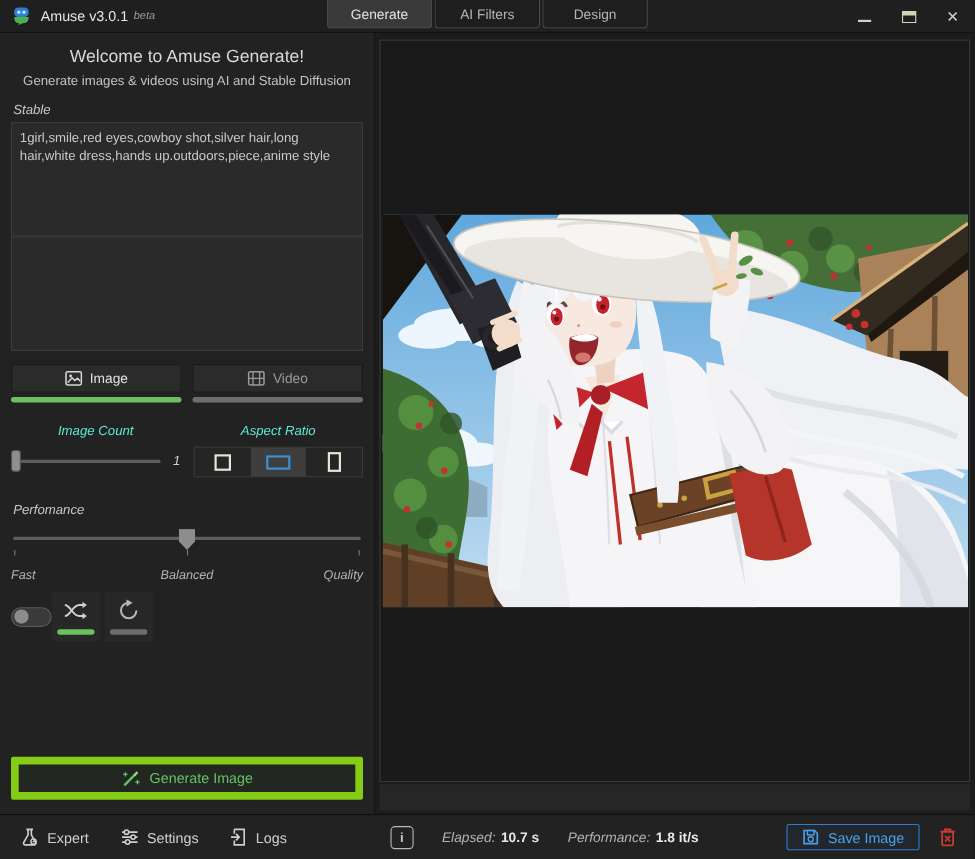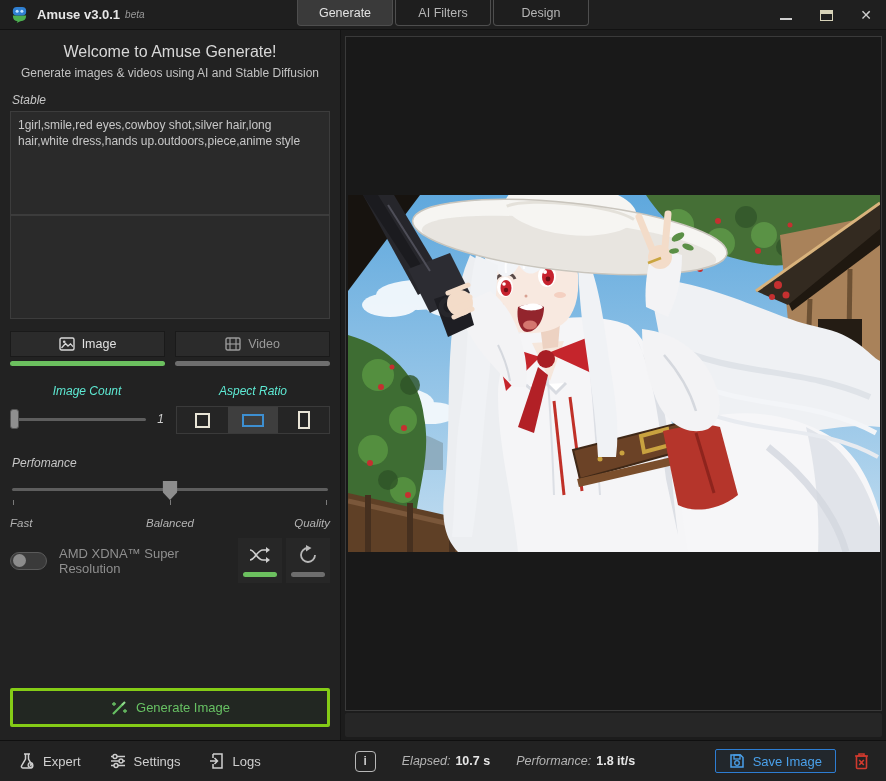--- a/index.html
+++ b/index.html
@@ -11,21 +11,21 @@
   }
   svg { display:block; }
 
   
   .titlebar {
     position:relative; height:30px; background:#1f1f1f;
     border-bottom:1px solid #121212;
     display:flex; align-items:center; padding-left:10px;
   }
   .logo { width:19px; height:19px; margin-right:8px; }
-  .app-title { font-size:13px; font-weight:bold; color:#e6e6e6; }
+  .app-title { font-size:13px; font-weight:normal; color:#e6e6e6; }
   .app-badge { font-size:10px; font-style:italic; color:#9a9a9a; margin-left:5px; }
   .tabs {
     position:absolute; left:50%; top:0; transform:translateX(-50%);
     display:flex; height:26px;
   }
   .tab {
     min-width:96px; padding:0 18px; display:flex; align-items:center; justify-content:center;
     background:#1e1e1e; color:#b5b5b5; border:1px solid #4e4e4e; border-top:none;
     border-radius:0 0 4px 4px; margin:0 1px; cursor:default; font-size:12.5px;
   }
@@ -112,21 +112,21 @@
     width:44px; background:#272727; padding:6px 0 6px;
     display:flex; flex-direction:column; align-items:center; gap:6px; border:none;
   }
   .sq-bar { width:34px; height:5px; border-radius:3px; }
   .sq-bar.green { background:#6cc05f; }
   .sq-bar.gray  { background:#6e6e6e; }
 
   .spacer { flex:1; }
   .generate-btn {
     height:39px; margin-bottom:13px; background:#222722;
-    border:3px solid #84cc16; border-radius:2px; color:#67c163; font-size:13px;
+    border:7px solid #84cc16; border-radius:2px; color:#67c163; font-size:13px;
     display:flex; align-items:center; justify-content:center; gap:8px; width:100%;
   }
 
   
   .viewer { flex:1; display:flex; flex-direction:column; padding:6px 4px 3px; background:#1c1c1c; }
   .viewer-box {
     flex:1; border:1px solid #3a3a3a; background:#191919;
     display:flex; align-items:center; justify-content:flex-start; flex-direction:column; justify-content:center;
     overflow:hidden;
   }
@@ -268,21 +268,20 @@
       <div class="tick-mark" style="right:3px"></div>
       <div class="tick-label" style="left:0">Fast</div>
       <div class="tick-label" style="left:50%;transform:translateX(-50%)">Balanced</div>
       <div class="tick-label" style="right:0">Quality</div>
     </div>
 
     <div class="toggle-row">
       <div class="toggle">
         <div class="toggle-knob"></div>
       </div>
-      <div class="toggle-label">AMD XDNA™ Super Resolution</div>
       <div class="icon-btn-pair">
         <button class="sq-btn">
           <svg width="24" height="22" viewBox="0 0 24 22">
             <path d="M2 6 C7 6 9 16 15 16 L20 16" fill="none" stroke="#cfcfcf" stroke-width="1.7"></path>
             <path d="M2 16 C7 16 9 6 15 6 L20 6" fill="none" stroke="#cfcfcf" stroke-width="1.7"></path>
             <path d="M18 3 L22 6 L18 9 Z" fill="#cfcfcf"></path>
             <path d="M18 13 L22 16 L18 19 Z" fill="#cfcfcf"></path>
           </svg>
           <div class="sq-bar green"></div>
         </button>

